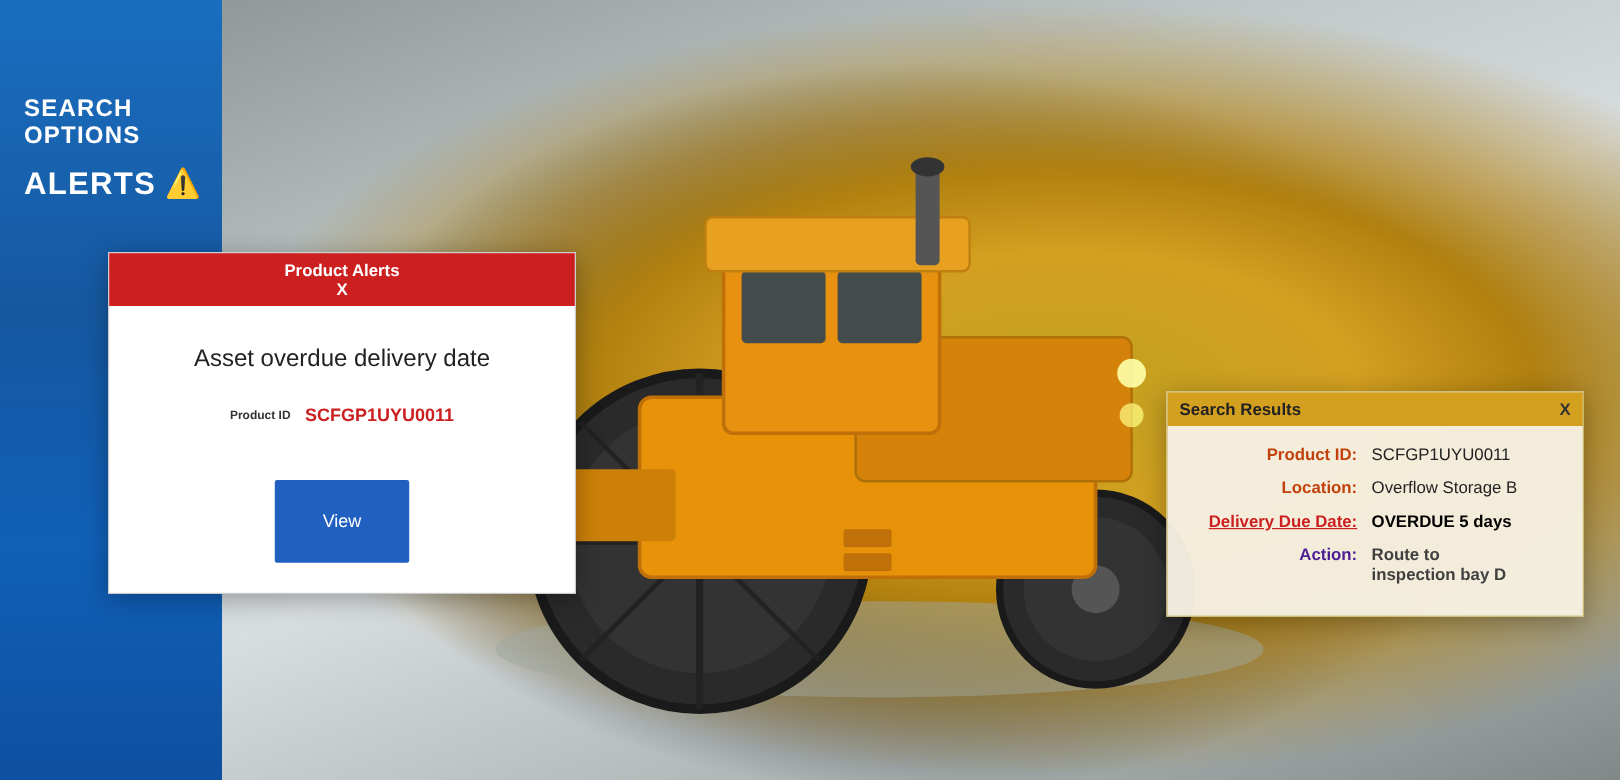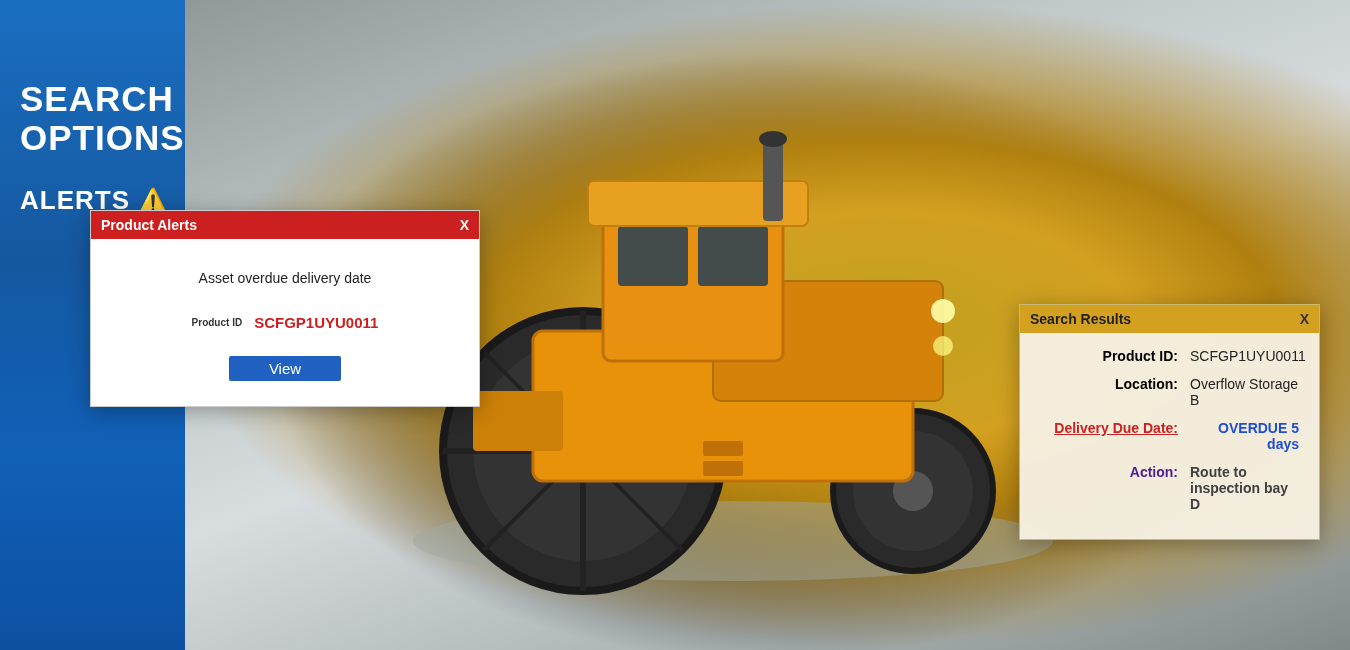--- a/index.html
+++ b/index.html
@@ -27,24 +27,24 @@
       top: 0;
       width: 185px;
       height: 100%;
       background: linear-gradient(180deg, #1a6ec0 0%, #1558a0 40%, #1060b8 70%, #0e50a0 100%);
       z-index: 10;
       padding: 80px 20px 20px 20px;
     }
 
     .sidebar-title {
       color: white;
-      font-size: 35px;
+      font-size: 20px;
       font-weight: bold;
       line-height: 1.1;
-      margin-bottom: 28px;
+      margin-bottom: 14px;
       letter-spacing: 1px;
     }
 
     .alerts-row {
       display: flex;
       align-items: center;
       gap: 8px;
     }
 
     .alerts-label {
@@ -93,40 +93,42 @@
       box-shadow: 0 4px 20px rgba(0,0,0,0.3);
       z-index: 100;
     }
 
     .dialog-header {
       background: #cc2020;
       color: white;
       padding: 6px 10px;
       display: flex;
       justify-content: space-between;
-      font-size: 14px;
-      font-weight: bold;
+      align-items: center;
+      font-size: 14px;
+      font-weight: bold;
+      flex-direction: column;
     }
 
     .dialog-close {
       cursor: pointer;
       font-size: 14px;
       font-weight: bold;
       color: white;
       background: none;
       border: none;
     }
 
     .dialog-body {
       padding: 30px 20px 25px 20px;
       text-align: center;
     }
 
     .alert-message {
-      font-size: 14px;
+      font-size: 20px;
       color: #222;
       margin-bottom: 10px;
       line-height: 1.4;
     }
 
     .product-id-row {
       display: flex;
       justify-content: center;
       align-items: center;
       gap: 12px;
@@ -142,32 +144,33 @@
     .product-id-value {
       font-size: 15px;
       color: #cc2020;
       font-weight: bold;
     }
 
     .view-button {
       background: #2060c0;
       color: white;
       border: none;
-      padding: 4px 40px;
+      padding: 26px 40px;
       font-size: 15px;
       cursor: pointer;
       border-radius: 2px;
+      margin-top: 20px;
     }
 
     
     .search-results-panel {
       position: absolute;
       right: 30px;
-      top: 304px;
-      width: 301px;
+      top: 326px;
+      width: 348px;
       background: rgba(245, 240, 225, 0.97);
       border: 1px solid #c8b870;
       box-shadow: 0 4px 20px rgba(0,0,0,0.3);
       z-index: 100;
     }
 
     .search-results-header {
       background: #d4a020;
       color: #222;
       padding: 6px 10px;
@@ -194,34 +197,33 @@
     .result-row {
       display: grid;
       grid-template-columns: 150px 1fr;
       align-items: start;
       margin-bottom: 12px;
     }
 
     .result-label {
       font-size: 14px;
       font-weight: bold;
-      color: #000000;
+      color: #c2410c;
       text-align: right;
       padding-right: 12px;
     }
 
     .result-value {
       font-size: 14px;
       color: #222;
     }
 
     .result-value.overdue {
-      color: #1d4ed8;
-      font-weight: bold;
-      text-align: right;
+      color: #000000;
+      font-weight: bold;
     }
 
     .result-value.warning {
       color: #cc2020;
     }
 
     .result-value.action {
       color: #404040;
       font-weight: bold;
     }

